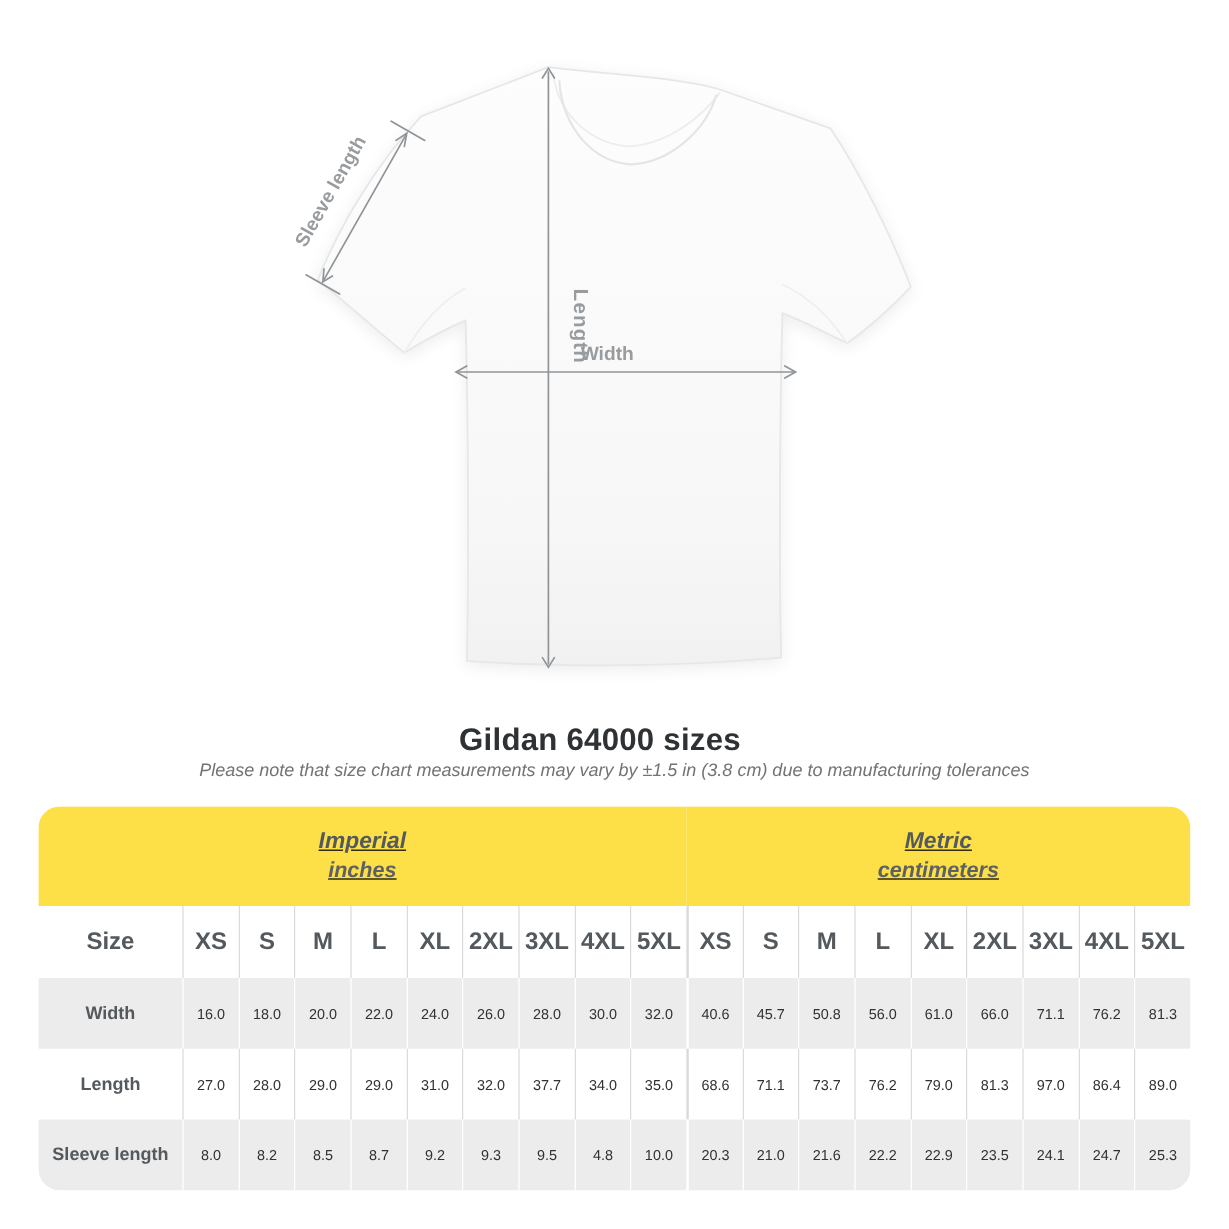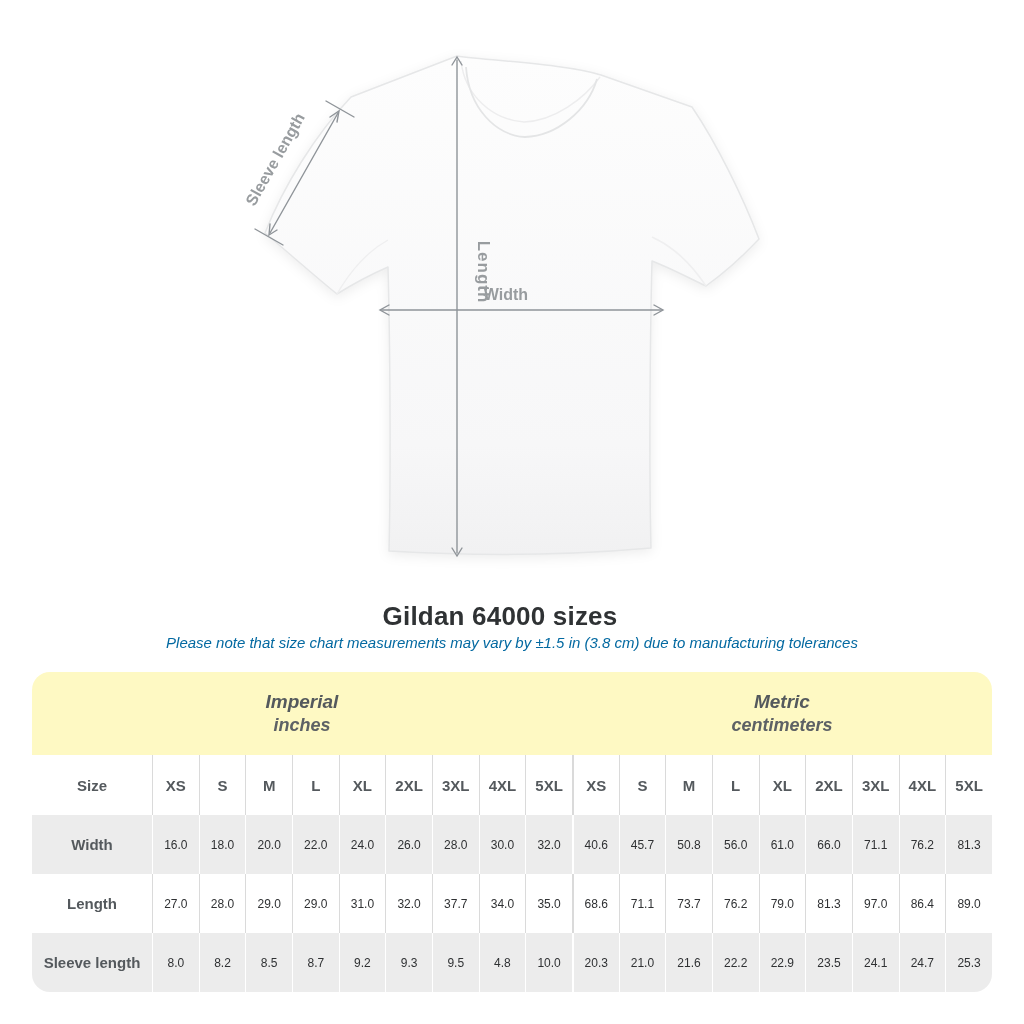--- a/index.html
+++ b/index.html
@@ -10,37 +10,37 @@
   
   .diagram{position:absolute;top:0;left:0;width:1024px;height:580px;}
   .diagram svg{display:block;}
   
   .title{
     position:absolute;top:601px;left:0;width:1000px;text-align:center;
     font-size:26px;font-weight:bold;color:#2f3234;letter-spacing:.2px;
   }
   .note{
     position:absolute;top:634px;left:0;width:1024px;text-align:center;
-    font-size:15px;font-style:italic;color:#0369a1;
+    font-size:15px;font-style:italic;color:#737373;
   }
   
   .table-wrap{
     position:absolute;top:672px;left:32px;width:960px;
     border-radius:18px;overflow:hidden;
   }
   table.sizes{
     width:960px;border-collapse:separate;border-spacing:0;table-layout:fixed;
   }
   tr.band th{
-    height:83px;background:#fef9c3;vertical-align:middle;text-align:center;padding:0;
+    height:83px;background:#fde047;vertical-align:middle;text-align:center;padding:0;text-decoration:underline;
   }
   .band-name{font-size:19px;font-weight:bold;font-style:italic;color:#54595d;line-height:1.25;}
   .band-unit{font-size:18px;font-style:italic;color:#5d6165;line-height:1.3;}
   tr.sizerow th{
-    height:60px;background:#ffffff;font-size:15px;font-weight:bold;color:#54595d;
+    height:60px;background:#ffffff;font-size:20px;font-weight:bold;color:#54595d;
     text-align:center;vertical-align:middle;padding:0;
   }
   tr.datarow td, tr.datarow th{
     height:59px;text-align:center;vertical-align:middle;padding:0;background:#ffffff;
   }
   tr.datarow th.rowlabel{font-size:15px;font-weight:bold;color:#54595d;}
   tr.datarow td{font-size:12px;color:#2f3133;}
   tr.stripe td, tr.stripe th{background:#ececec;}
   
   th.sz, td.val{border-left:1px solid #dadada;}

